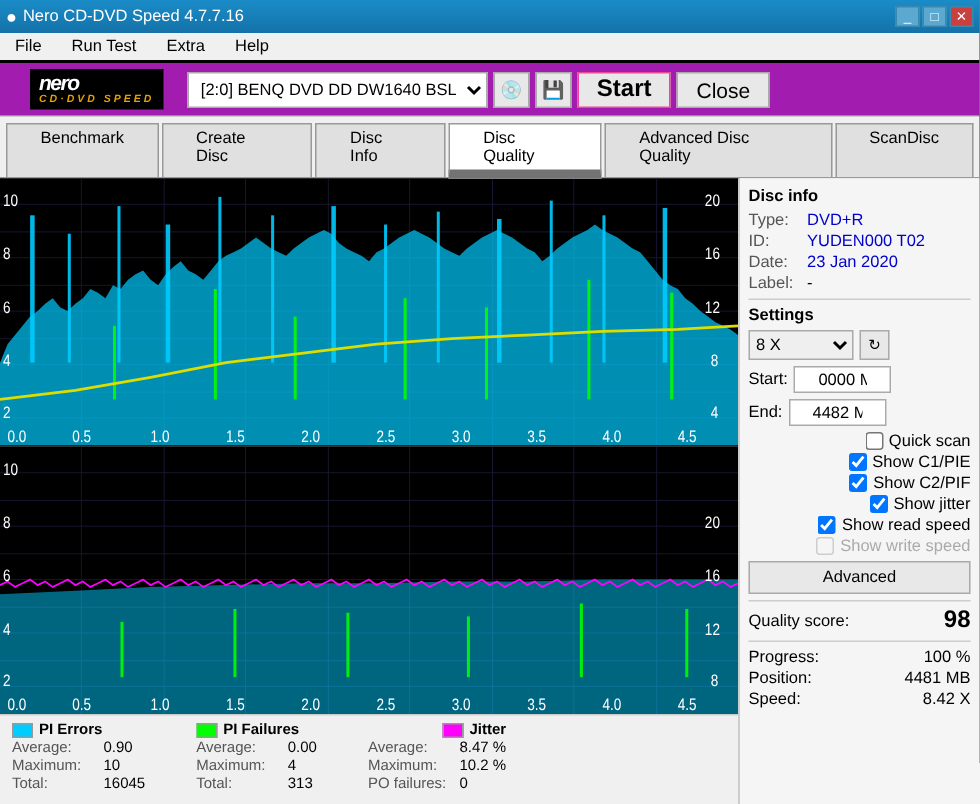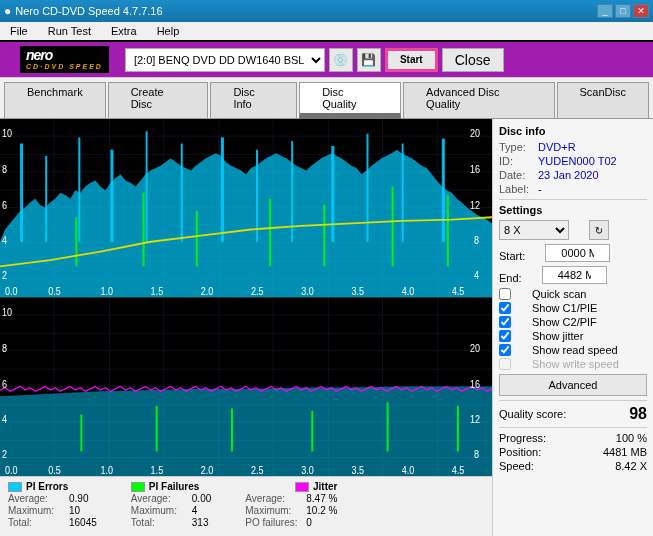--- a/index.html
+++ b/index.html
@@ -15,21 +15,21 @@
     
     .menu-bar { background: #f0f0f0; height: 20px; display: flex; align-items: center; padding: 0 4px; border-bottom: 2px solid #000000; font-size: 11px; gap: 8px; }
     .menu-item { padding: 2px 6px; cursor: pointer; }
     
     
     .toolbar { background: #a21caf; height: 36px; display: flex; align-items: center; padding: 2px 20px; border-bottom: 1px solid #ccc; gap: 4px; }
     .nero-logo { background: #000; color: white; padding: 2px 6px; font-size: 13px; font-weight: bold; font-style: italic; letter-spacing: -1px; display: flex; flex-direction: column; line-height: 1.1; }
     .nero-logo .sub { font-size: 8px; letter-spacing: 1px; }
     .drive-select { width: 200px; height: 24px; border: 1px solid #aaa; background: white; font-size: 11px; padding: 0 4px; }
     .toolbar-btn { height: 24px; width: 24px; background: #e8e8e8; border: 1px solid #aaa; display: flex; align-items: center; justify-content: center; cursor: pointer; font-size: 12px; }
-    .start-btn { height: 24px; padding: 0 12px; background: #e8e8e8; border: 3px solid #ec4899; cursor: pointer; font-size: 10px; font-weight: bold; }
+    .start-btn { height: 24px; padding: 0 12px; background: #e8e8e8; border: 1px solid #ec4899; cursor: pointer; font-size: 16px; font-weight: bold; }
     .close-btn { height: 24px; padding: 0 12px; background: #e8e8e8; border: 1px solid #aaa; cursor: pointer; font-size: 14px; }
     
     
     .tabs { display: flex; background: #f0f0f0; padding: 4px 4px 0; border-bottom: 1px solid #999; gap: 2px; }
     .tab { padding: 3px 22px; border: 1px solid #999; border-bottom: none; background: #e0e0e0; cursor: pointer; font-size: 11px; }
     .tab.active { background: white; border-bottom: 6px solid #737373; margin-bottom: -1px; z-index: 1; }
     
     
     .content { display: flex; background: white; height: calc(536px - 22px - 20px - 36px - 26px); }
     
@@ -37,24 +37,24 @@
     .chart-area { flex: 1; background: black; border-right: 1px solid #ccc; display: flex; flex-direction: column; }
     
     
     .right-panel { width: 160px; padding: 6px; background: #f5f5f5; font-size: 11px; overflow-y: auto; }
     .section-title { font-weight: bold; margin-bottom: 4px; font-size: 11px; }
     .info-row { display: flex; gap: 4px; margin-bottom: 2px; }
     .info-label { color: #555; min-width: 35px; }
     .info-value { color: #000; font-weight: 500; }
     .info-value.blue { color: #0000cc; }
     .divider { border-top: 1px solid #ccc; margin: 4px 0; }
-    .settings-row { display: flex; align-items: flex-end; gap: 20px; margin-bottom: 4px; }
+    .settings-row { display: flex; align-items: center; gap: 4px; margin-bottom: 4px; }
     .speed-select { width: 70px; height: 20px; border: 1px solid #aaa; font-size: 11px; }
     .input-field { width: 65px; height: 18px; border: 1px solid #aaa; padding: 0 15px; font-size: 11px; text-align: right; }
-    .checkbox-row { display: flex; align-items: center; gap: 21px; margin-bottom: 2px; }
+    .checkbox-row { display: flex; align-items: center; gap: 4px; margin-bottom: 2px; justify-content: flex-end; }
     .checkbox-row input { width: 12px; height: 12px; }
     .advanced-btn { width: 100%; height: 22px; background: #e8e8e8; border: 1px solid #aaa; cursor: pointer; font-size: 11px; margin-top: 2px; }
     .quality-row { display: flex; justify-content: space-between; align-items: center; margin-top: 4px; }
     .quality-value { font-size: 16px; font-weight: bold; color: #000; }
     .progress-row { display: flex; justify-content: space-between; margin-bottom: 2px; }
     
     
     .chart-top { flex: 1; position: relative; background: black; }
     .chart-bottom { flex: 1; position: relative; background: black; border-top: 1px solid #333; }
     

